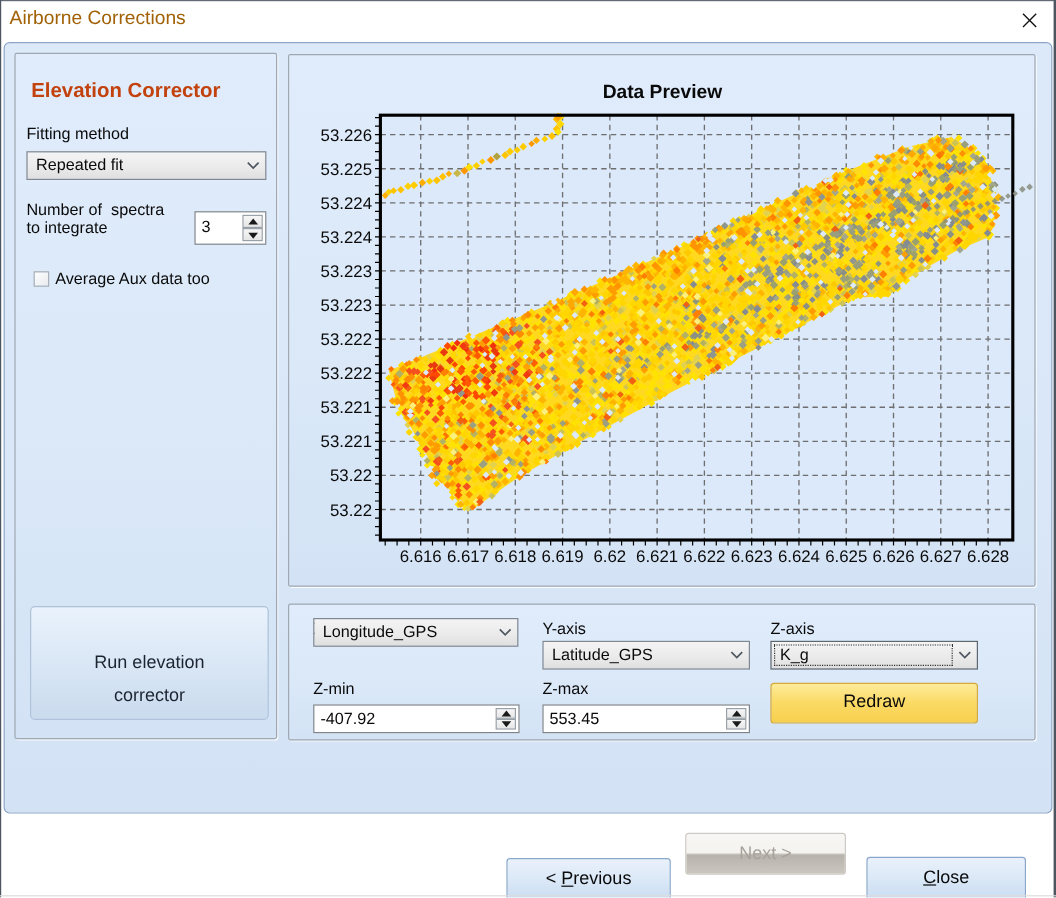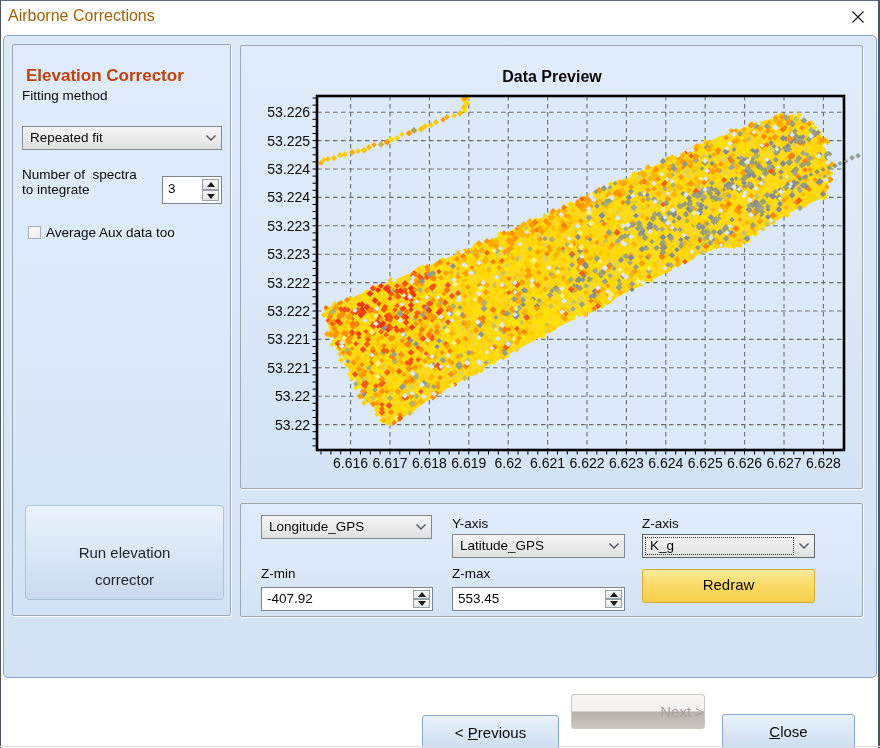--- a/index.html
+++ b/index.html
@@ -54,21 +54,21 @@
 <svg class="abs" style="left:850px;top:9px" width="16" height="16" viewBox="0 0 16 16">
   <path d="M2.5 2.5 L13.5 13.5 M13.5 2.5 L2.5 13.5" stroke="#111" stroke-width="1.1" fill="none"></path>
 </svg>
 
 <div class="abs" id="panel"></div>
 <div class="abs gbox" id="g1"></div>
 <div class="abs gbox" id="g2"></div>
 <div class="abs gbox" id="g3"></div>
 
 <div class="abs" id="g1title">Elevation Corrector</div>
-<div class="abs lbl" style="left:22px;top:88px">Fitting method</div>
+<div class="abs lbl" style="left:22px;top:104px">Fitting method</div>
 <div class="abs combo" style="left:22px;top:126px;width:198px;height:22px">
   <span class="tx">Repeated fit</span>
   <svg class="chev" viewBox="0 0 12 10">
       <path d="M1.5 2.5 L6 7 L10.5 2.5" stroke="#4e565f" stroke-width="1.4" fill="none"></path>
     </svg>
 </div>
 <div class="abs lbl" style="left:22px;top:167px;line-height:15px">Number of&nbsp; spectra<br>to integrate</div>
 <div class="abs edit" style="left:162px;top:176px;width:58px;height:26px">
   <span style="position:absolute;left:5px;top:4px">3</span>
   <span class="spinbtns">
@@ -213,15 +213,15 @@
     <span class="b" style="top:9px;height:9px">
         <i class="tri dn" style="top:1px"></i>
       </span>
   </span>
 </div>
 <div class="abs" id="redraw">Redraw</div>
 
 <div class="abs wbtn" style="left:422px;top:695px;width:135px;height:35px;line-height:33px">&lt; <u>P</u>revious</div>
 <div class="abs" style="left:571px;top:694px;width:134px;height:35px;border:1px solid #cdc9c3;border-radius:3px;
      background:linear-gradient(180deg,#f7f6f4 0%,#f4f3f0 47%,#b7b2ac 53%,#cbc6c0 100%);
-     font-size:15px;color:#a7a29b;text-align:right;line-height:33px;box-sizing:border-box">Next &gt;</div>
+     font-size:15px;color:#a7a29b;text-align:center;line-height:33px;box-sizing:border-box">Next &gt;</div>
 <div class="abs wbtn" style="left:722px;top:694px;width:131px;height:35px;line-height:33px"><u>C</u>lose</div>
 <div class="abs" style="left:0;top:746px;width:880px;height:1px;background:#dcdcdc"></div>
 
 </body></html>

